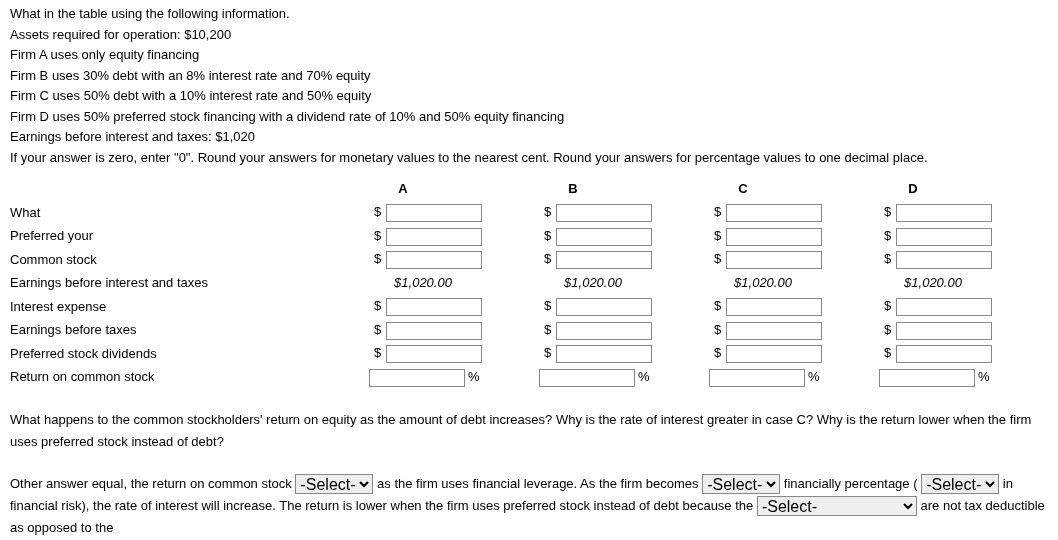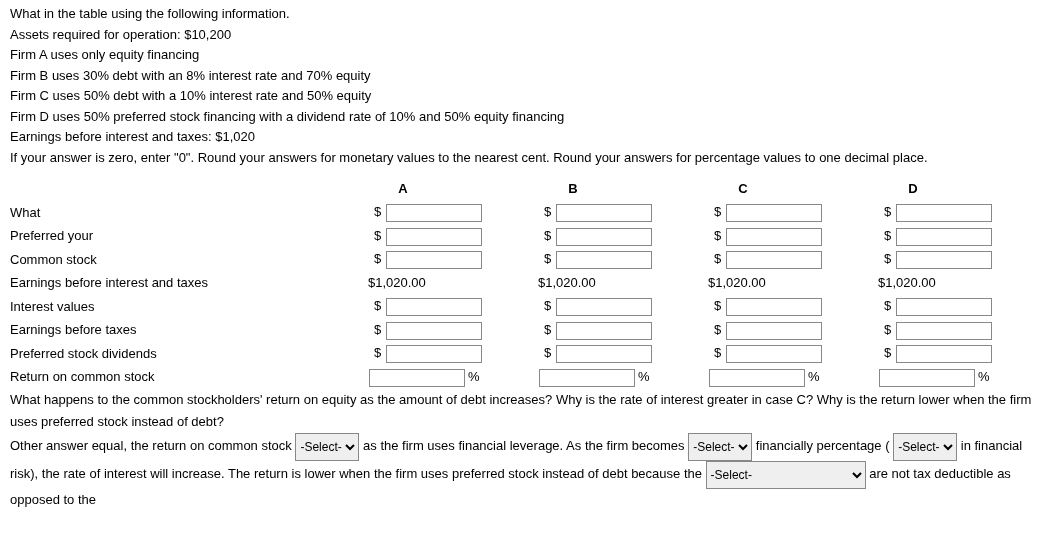--- a/index.html
+++ b/index.html
@@ -19,27 +19,27 @@
   td.cell { padding: 1px 6px; text-align: right; white-space: nowrap; }
   .dollar { display:inline-block; width: 12px; text-align:left; }
   input.box {
     border: 1px solid #888;
     height: 16px;
     width: 90px;
     font-size: 12px;
     padding: 0 2px;
     vertical-align: middle;
   }
-  .ebit { display:inline-block; width: 110px; text-align: left; padding-right: 4px;}
+  .ebit { display:inline-block; width: 110px; text-align: center; padding-right: 4px; font-style: italic;}
   .pct { display:inline-block; width: 14px; text-align:left; padding-left:3px;}
-  .para { margin-top: 0; line-height: 1.7; }
+  .para { margin-top: 20px; line-height: 1.7; }
   select.sel {
     border: 1px solid #888;
-    font-size: 12px;
-    height: 28px;
+    font-size: 16px;
+    height: 20px;
     vertical-align: middle;
   }
   .col { width: 150px; }
 </style>
 </head>
 <body>
 
 <div>
   <div class="intro-line">What in the table using the following information.</div>
   <div class="intro-line">Assets required for operation: $10,200</div>
@@ -88,21 +88,21 @@
 
   <tr>
     <td class="label">Earnings before interest and taxes</td>
     <td class="cell"><span class="ebit">$1,020.00</span></td>
     <td class="cell"><span class="ebit">$1,020.00</span></td>
     <td class="cell"><span class="ebit">$1,020.00</span></td>
     <td class="cell"><span class="ebit">$1,020.00</span></td>
   </tr>
 
   <tr>
-    <td class="label">Interest values</td>
+    <td class="label">Interest expense</td>
     <td class="cell"><span class="dollar">$</span><input class="box" style=""></td>
     <td class="cell"><span class="dollar">$</span><input class="box" style=""></td>
     <td class="cell"><span class="dollar">$</span><input class="box" style=""></td>
     <td class="cell"><span class="dollar">$</span><input class="box" style=""></td>
   </tr>
 
   <tr>
     <td class="label">Earnings before taxes</td>
     <td class="cell"><span class="dollar">$</span><input class="box" style=""></td>
     <td class="cell"><span class="dollar">$</span><input class="box" style=""></td>

